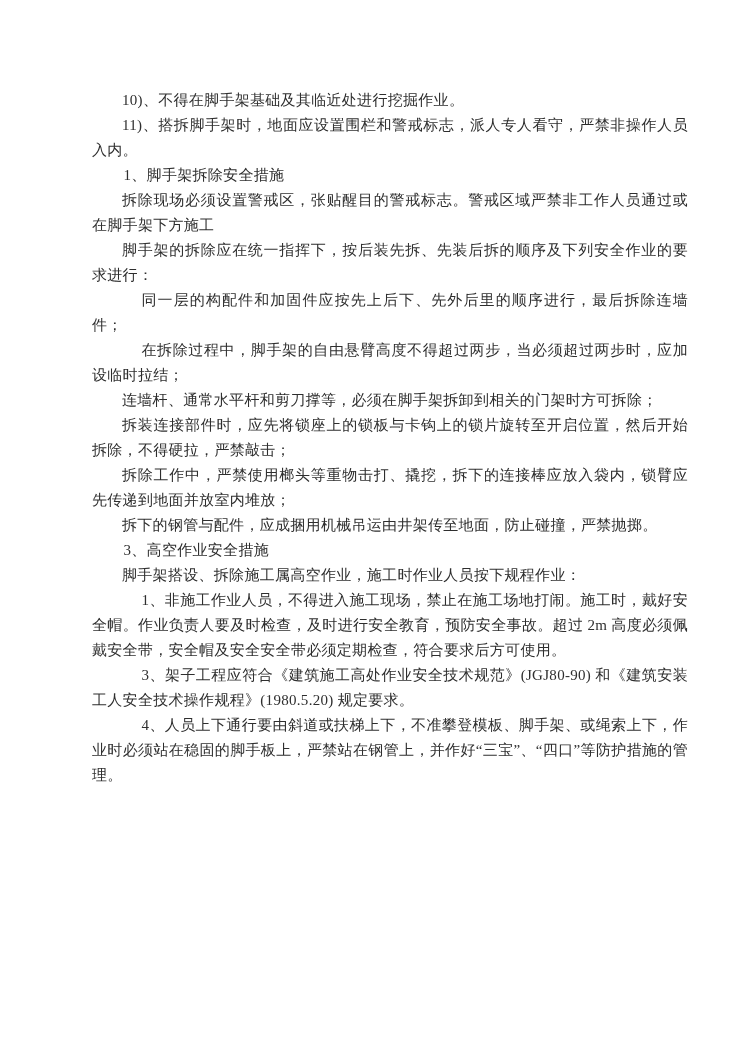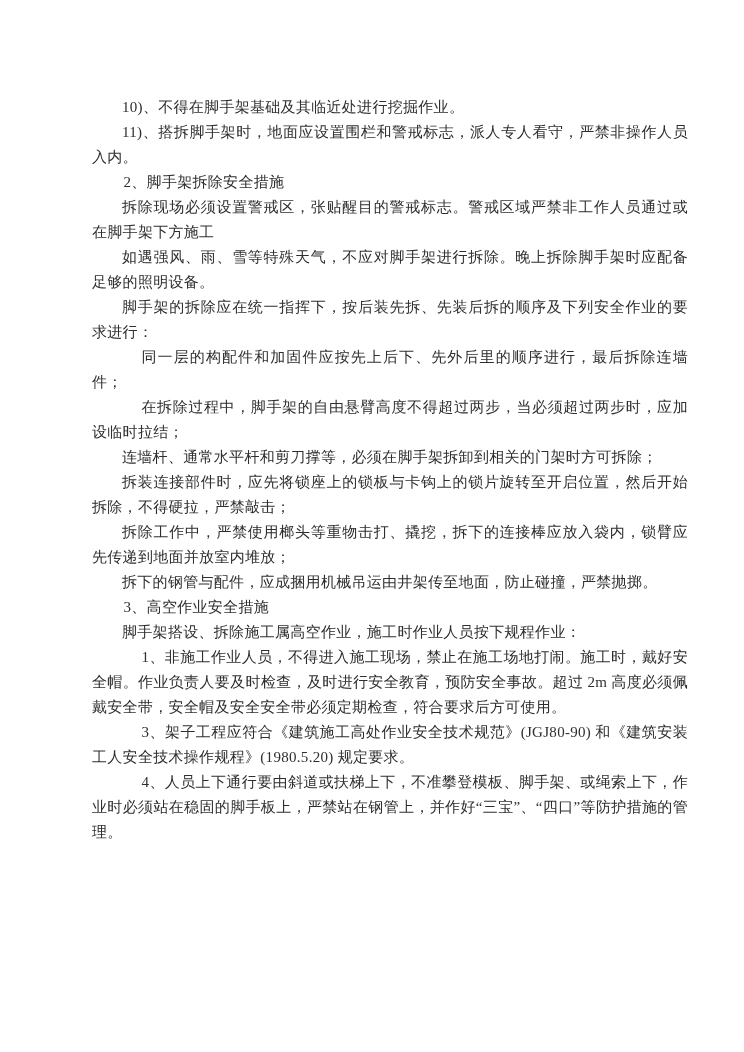--- a/index.html
+++ b/index.html
@@ -17,21 +17,21 @@
   .page {
     position: absolute;
     left: 0; top: 0;
     width: 744px;
     height: 1052px;
     background: #ffffff;
   }
   .content {
     position: absolute;
     left: 92px;
-    top: 95px;
+    top: 88px;
     width: 596px;
     color: #2e2e2e;
     font-size: 15px;
     line-height: 25px;
     letter-spacing: 0.3px;
     text-align: justify;
   }
   .content p {
     margin: 0;
     padding: 0;
@@ -44,23 +44,22 @@
     text-indent: 2.1em;
   }
 </style>
 </head>
 <body>
 
 <div class="page">
   <div class="content">
     <p>10)、不得在脚手架基础及其临近处进行挖掘作业。</p>
     <p>11)、搭拆脚手架时，地面应设置围栏和警戒标志，派人专人看守，严禁非操作人员入内。</p>
-    <p class="ind-head">2、脚手架拆除安全措施</p>
+    <p class="ind-head">1、脚手架拆除安全措施</p>
     <p>拆除现场必须设置警戒区，张贴醒目的警戒标志。警戒区域严禁非工作人员通过或在脚手架下方施工</p>
-    <p>如遇强风、雨、雪等特殊天气，不应对脚手架进行拆除。晚上拆除脚手架时应配备足够的照明设备。</p>
     <p>脚手架的拆除应在统一指挥下，按后装先拆、先装后拆的顺序及下列安全作业的要求进行：</p>
     <p class="ind-deep">同一层的构配件和加固件应按先上后下、先外后里的顺序进行，最后拆除连墙件；</p>
     <p class="ind-deep">在拆除过程中，脚手架的自由悬臂高度不得超过两步，当必须超过两步时，应加设临时拉结；</p>
     <p>连墙杆、通常水平杆和剪刀撑等，必须在脚手架拆卸到相关的门架时方可拆除；</p>
     <p>拆装连接部件时，应先将锁座上的锁板与卡钩上的锁片旋转至开启位置，然后开始拆除，不得硬拉，严禁敲击；</p>
     <p>拆除工作中，严禁使用榔头等重物击打、撬挖，拆下的连接棒应放入袋内，锁臂应先传递到地面并放室内堆放；</p>
     <p>拆下的钢管与配件，应成捆用机械吊运由井架传至地面，防止碰撞，严禁抛掷。</p>
     <p class="ind-head">3、高空作业安全措施</p>
     <p>脚手架搭设、拆除施工属高空作业，施工时作业人员按下规程作业：</p>
     <p class="ind-deep">1、非施工作业人员，不得进入施工现场，禁止在施工场地打闹。施工时，戴好安全帽。作业负责人要及时检查，及时进行安全教育，预防安全事故。超过 2m 高度必须佩戴安全带，安全帽及安全安全带必须定期检查，符合要求后方可使用。</p>

